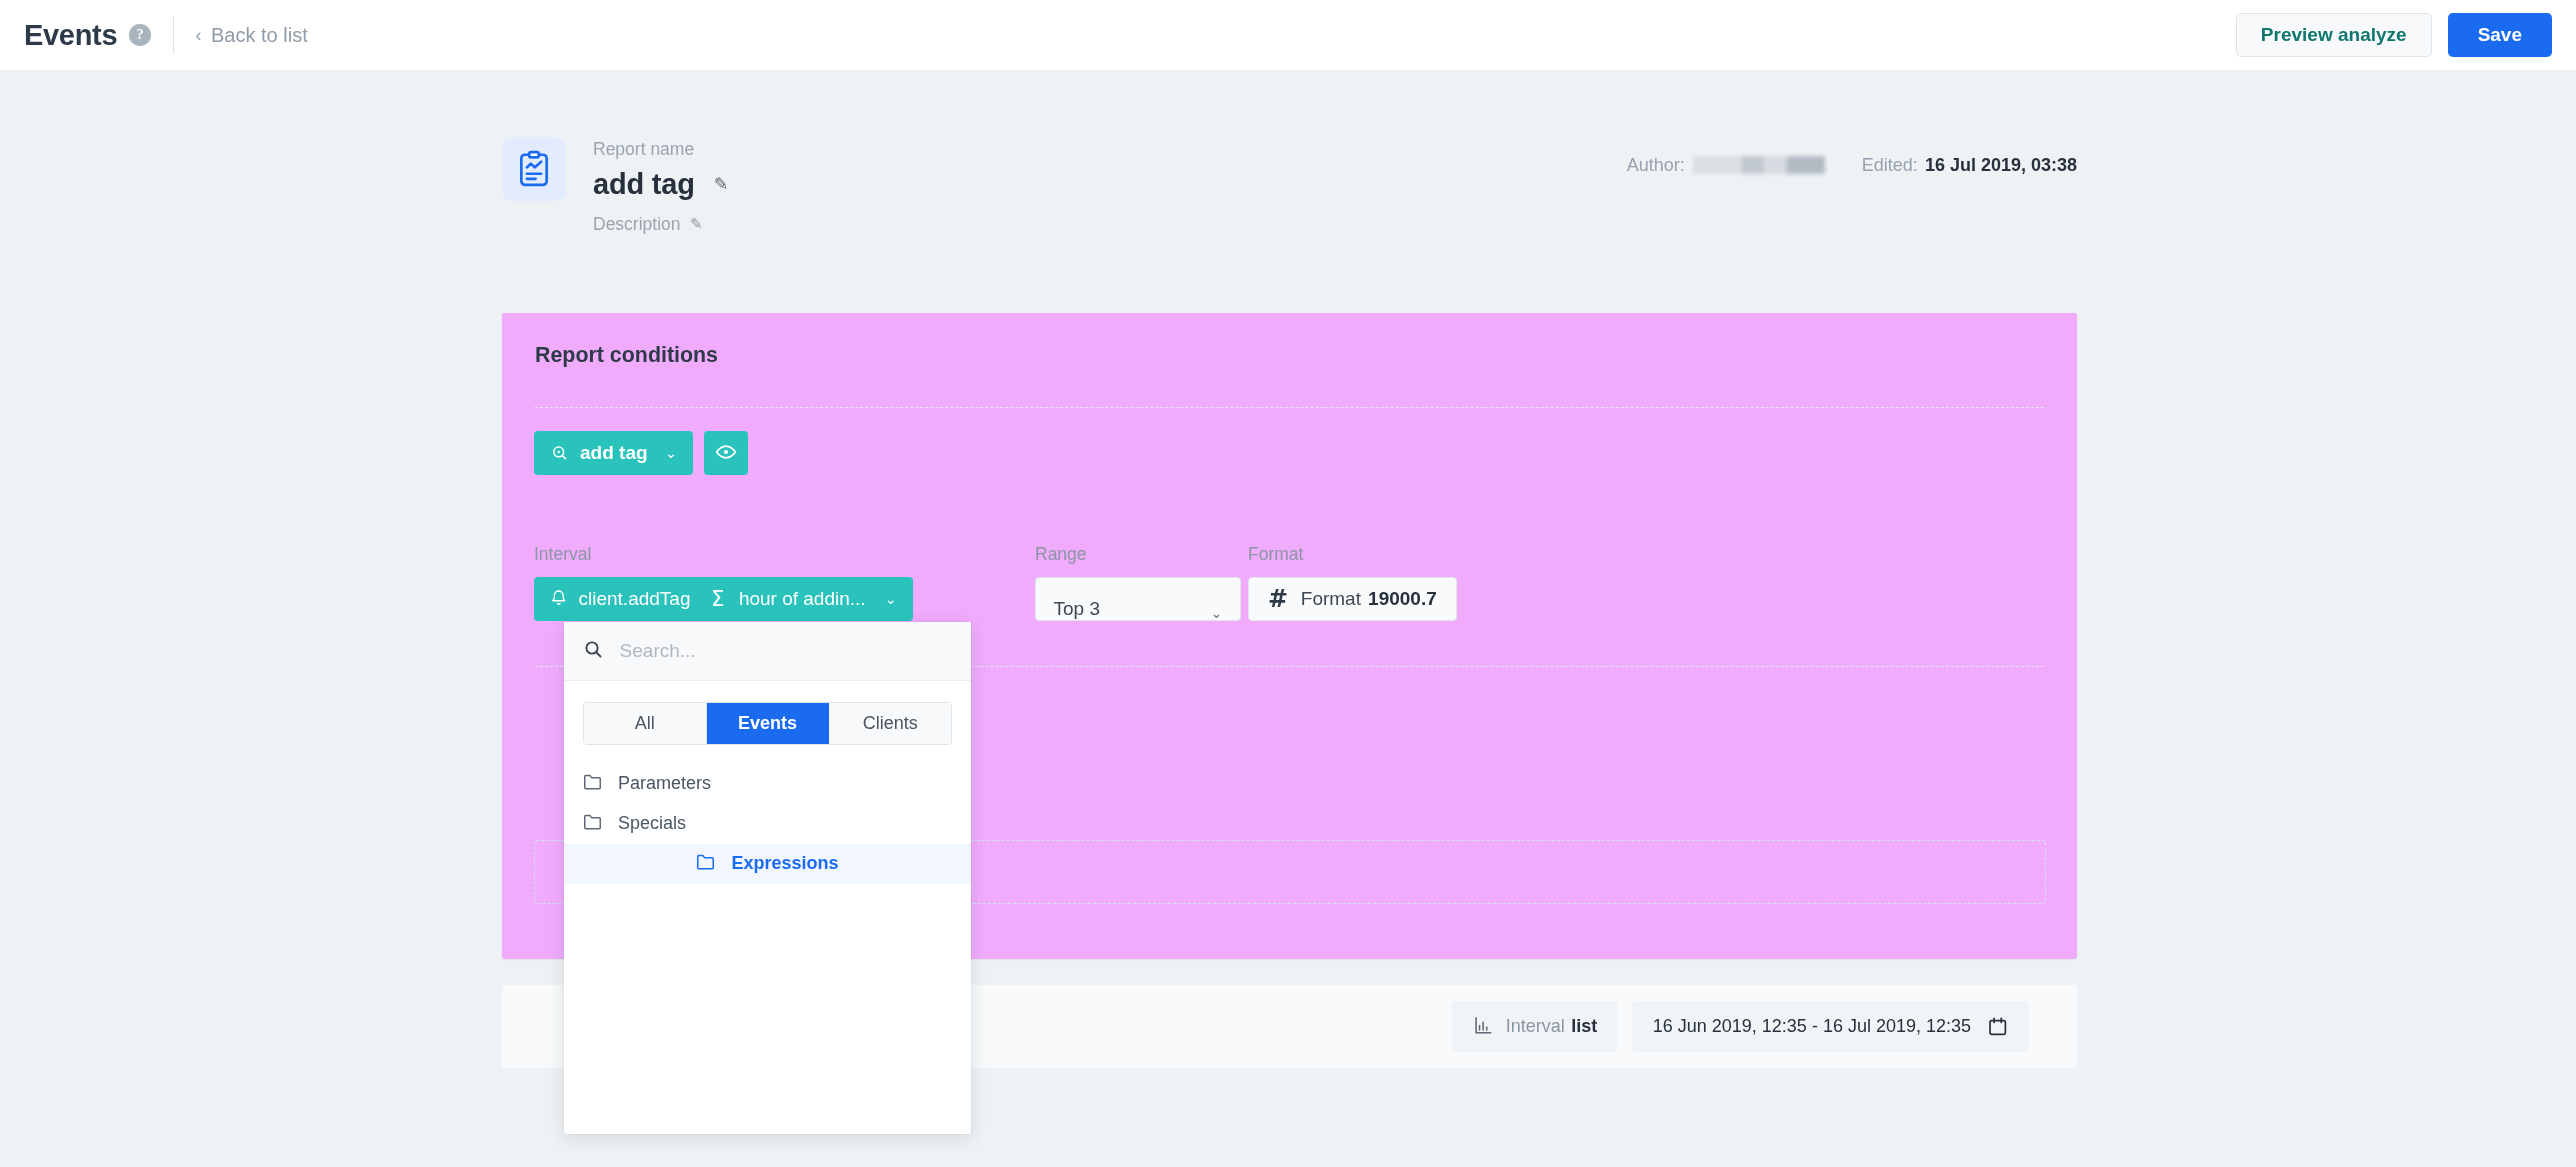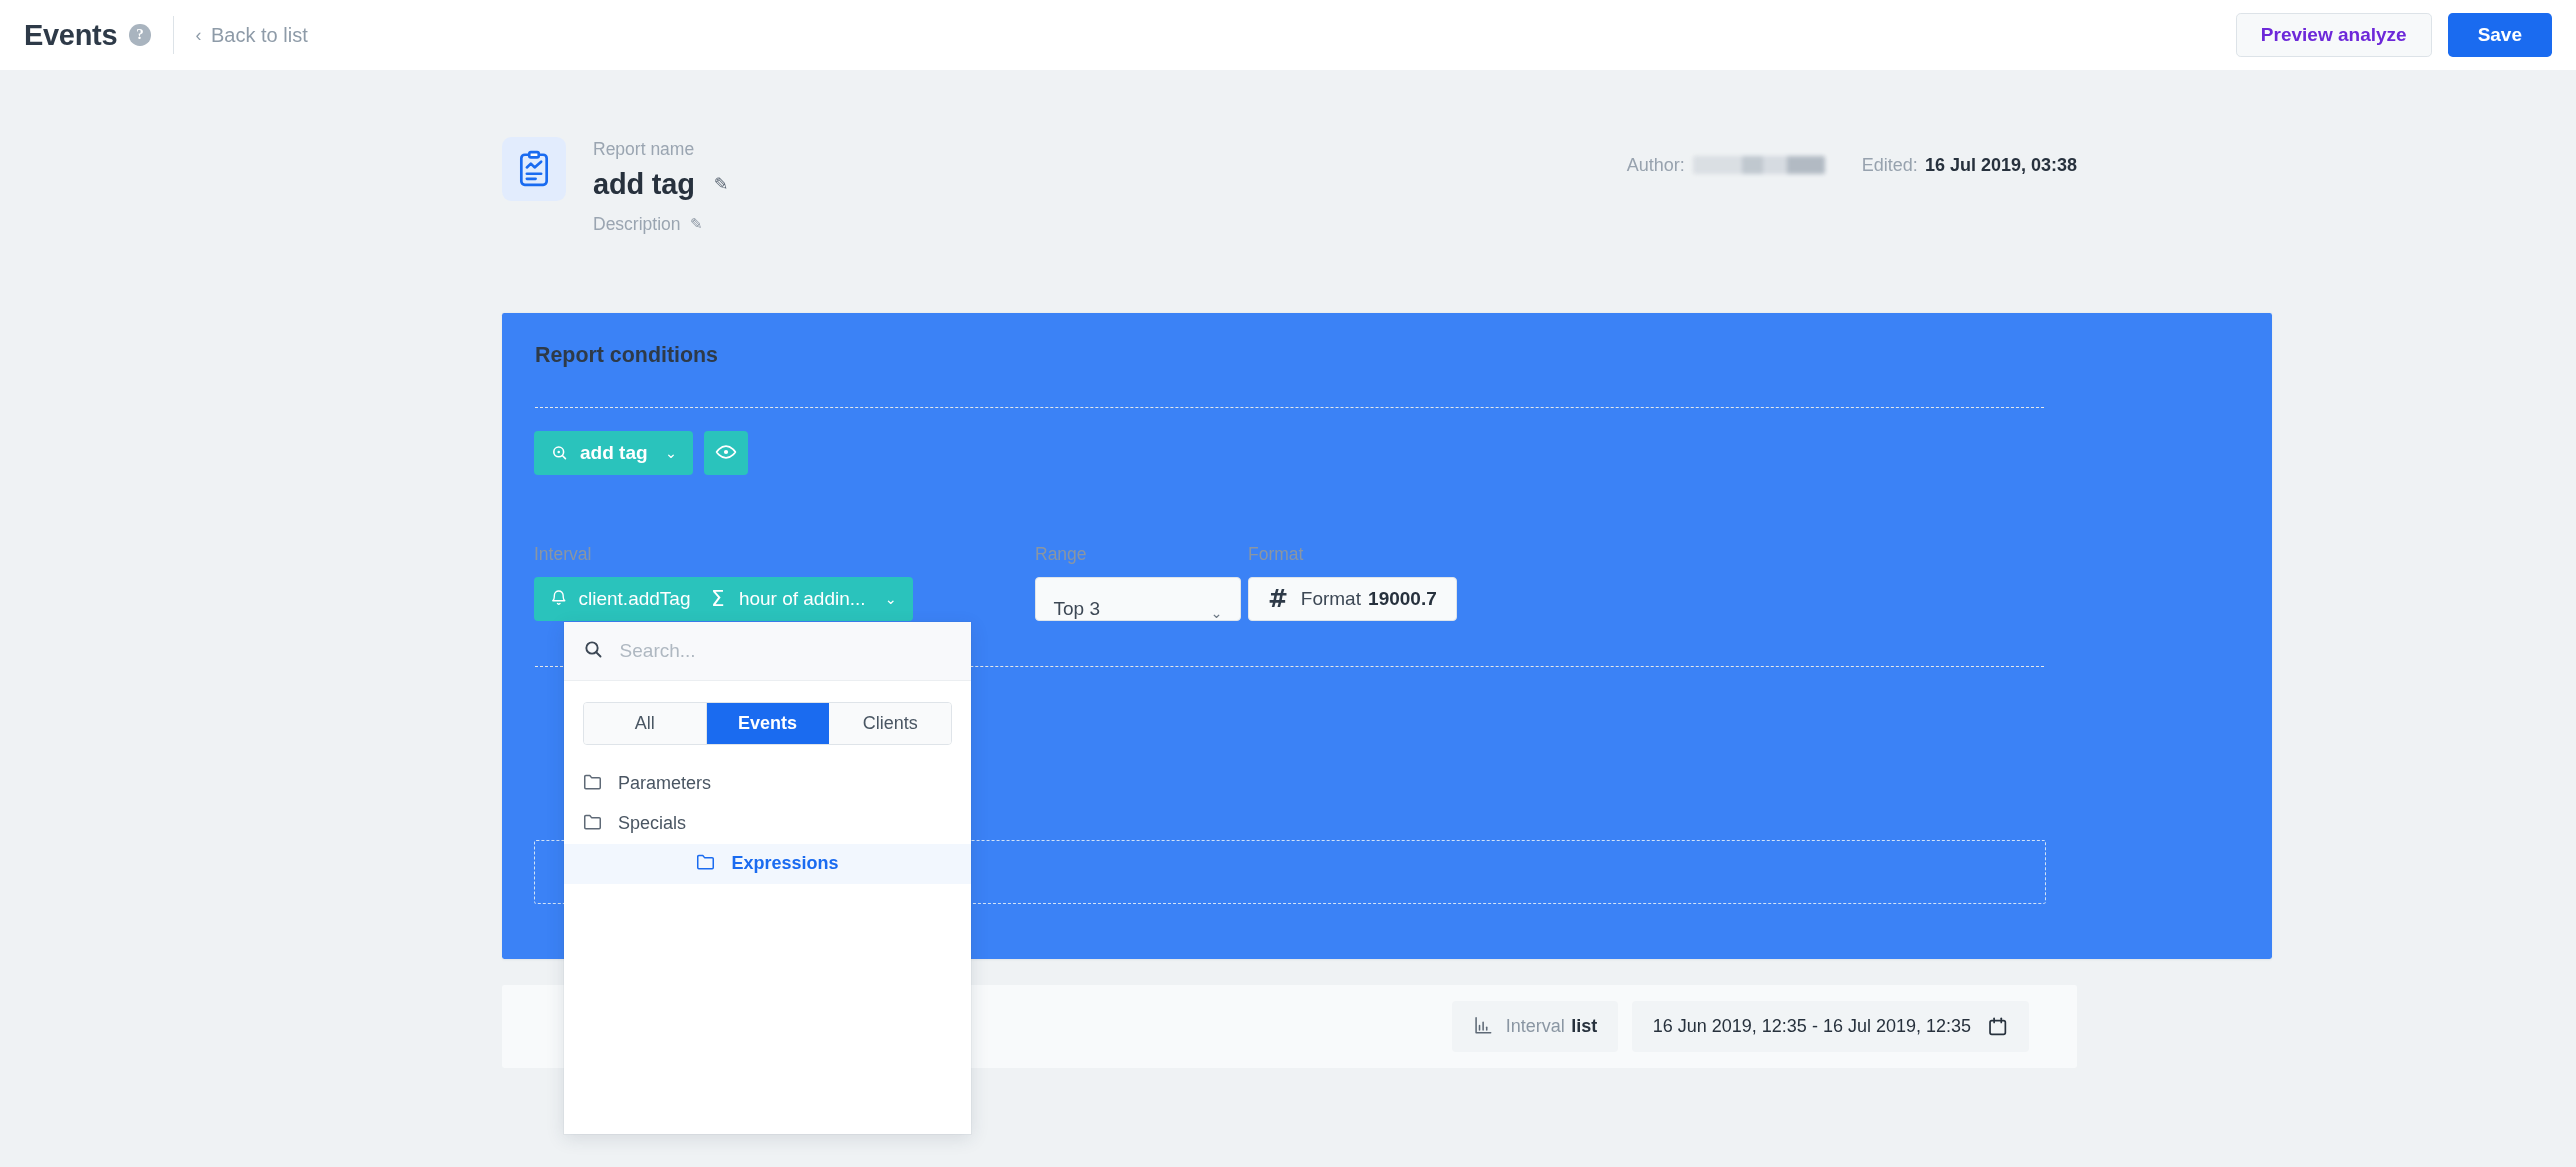--- a/index.html
+++ b/index.html
@@ -74,21 +74,21 @@
     align-items: center;
     padding-right: 24px;
     gap: 16px;
   }
   .btn-preview {
     height: 44px;
     padding: 0 24px;
     background: #F7F9FA;
     border: 0.8px solid #DDE3E8;
     border-radius: 4.8px;
-    color: #6d28d9;
+    color: #0f766e;
     font-size: 19px;
     font-weight: 600;
     font-family: "Liberation Sans", sans-serif;
     cursor: pointer;
     display: flex;
     align-items: center;
   }
   .btn-save {
     height: 44px;
     padding: 0 30px;
@@ -175,22 +175,22 @@
     opacity: .95;
     border-radius: 1.6px;
   }
   .edited-label { color: #97A2AE; margin-left: 37px; }
   .edited-value { color: #27313D; font-weight: 700; margin-left: 7.1px; }
 
   
   .card {
     position: absolute;
     left: 502px; top: 313px;
-    width: 1770px; height: 646px;
-    background: #3b82f6;
+    width: 1575px; height: 646px;
+    background: #f0abfc;
     border-radius: 2.4px;
     box-shadow: 0 0.8px 2.4px rgba(40,55,75,0.07);
   }
   .card-title {
     position: absolute;
     left: 33px; top: 30px;
     font-size: 21.4px;
     font-weight: 700;
     color: #2E3A48;
   }

